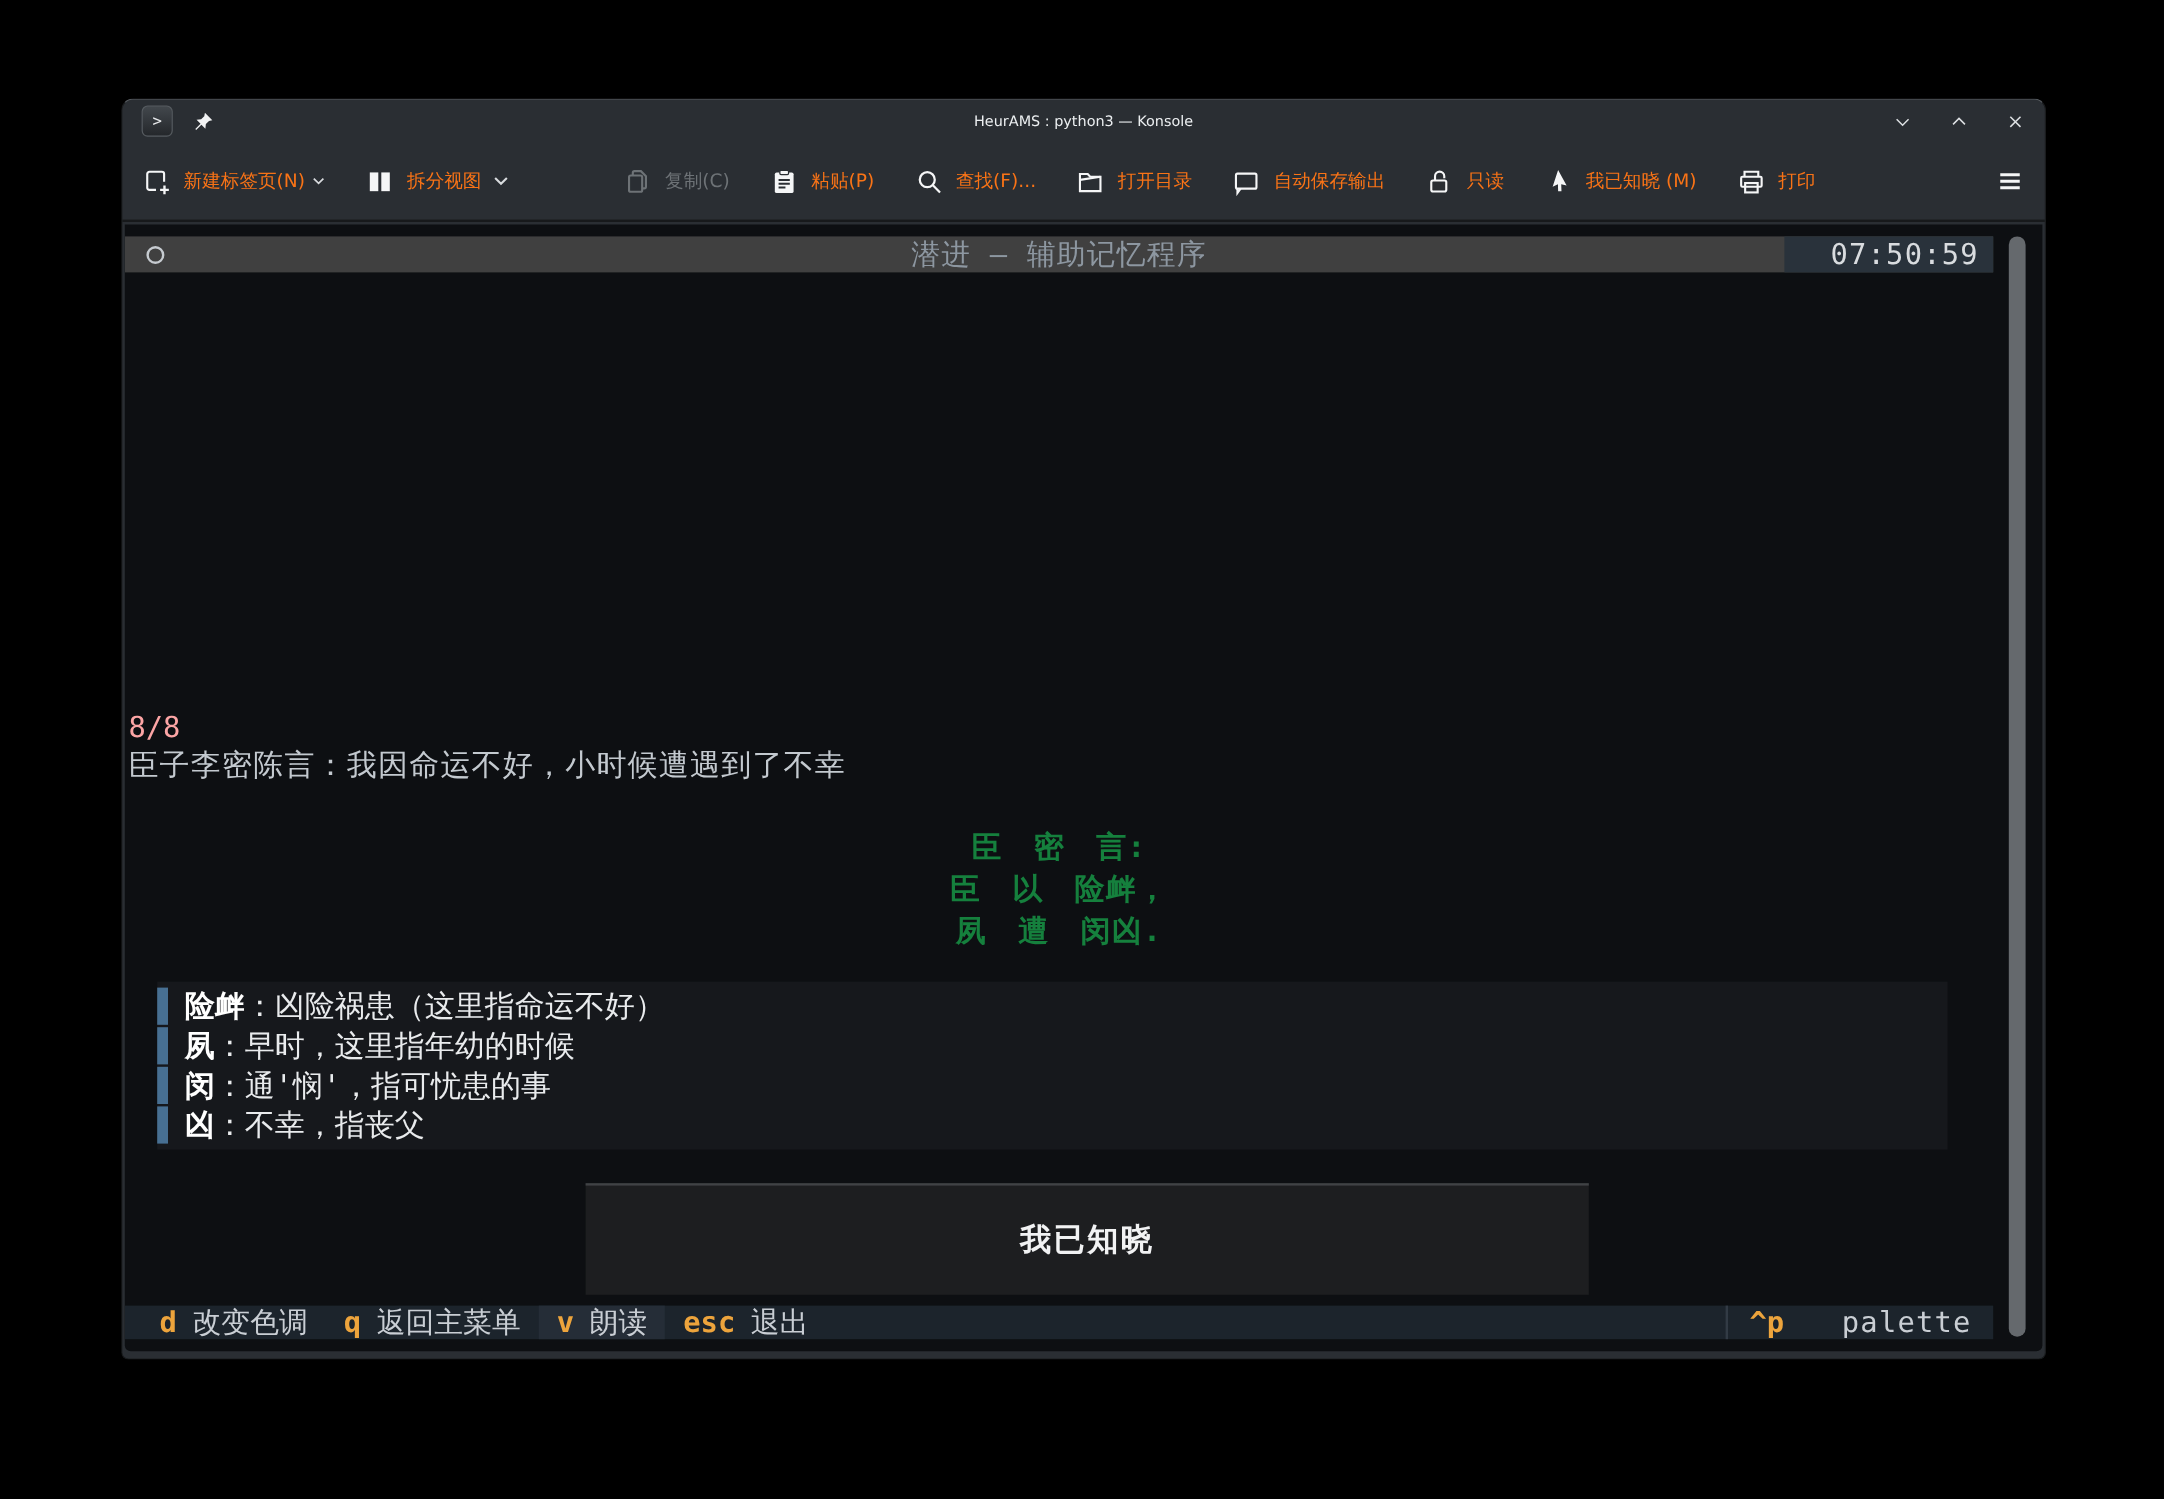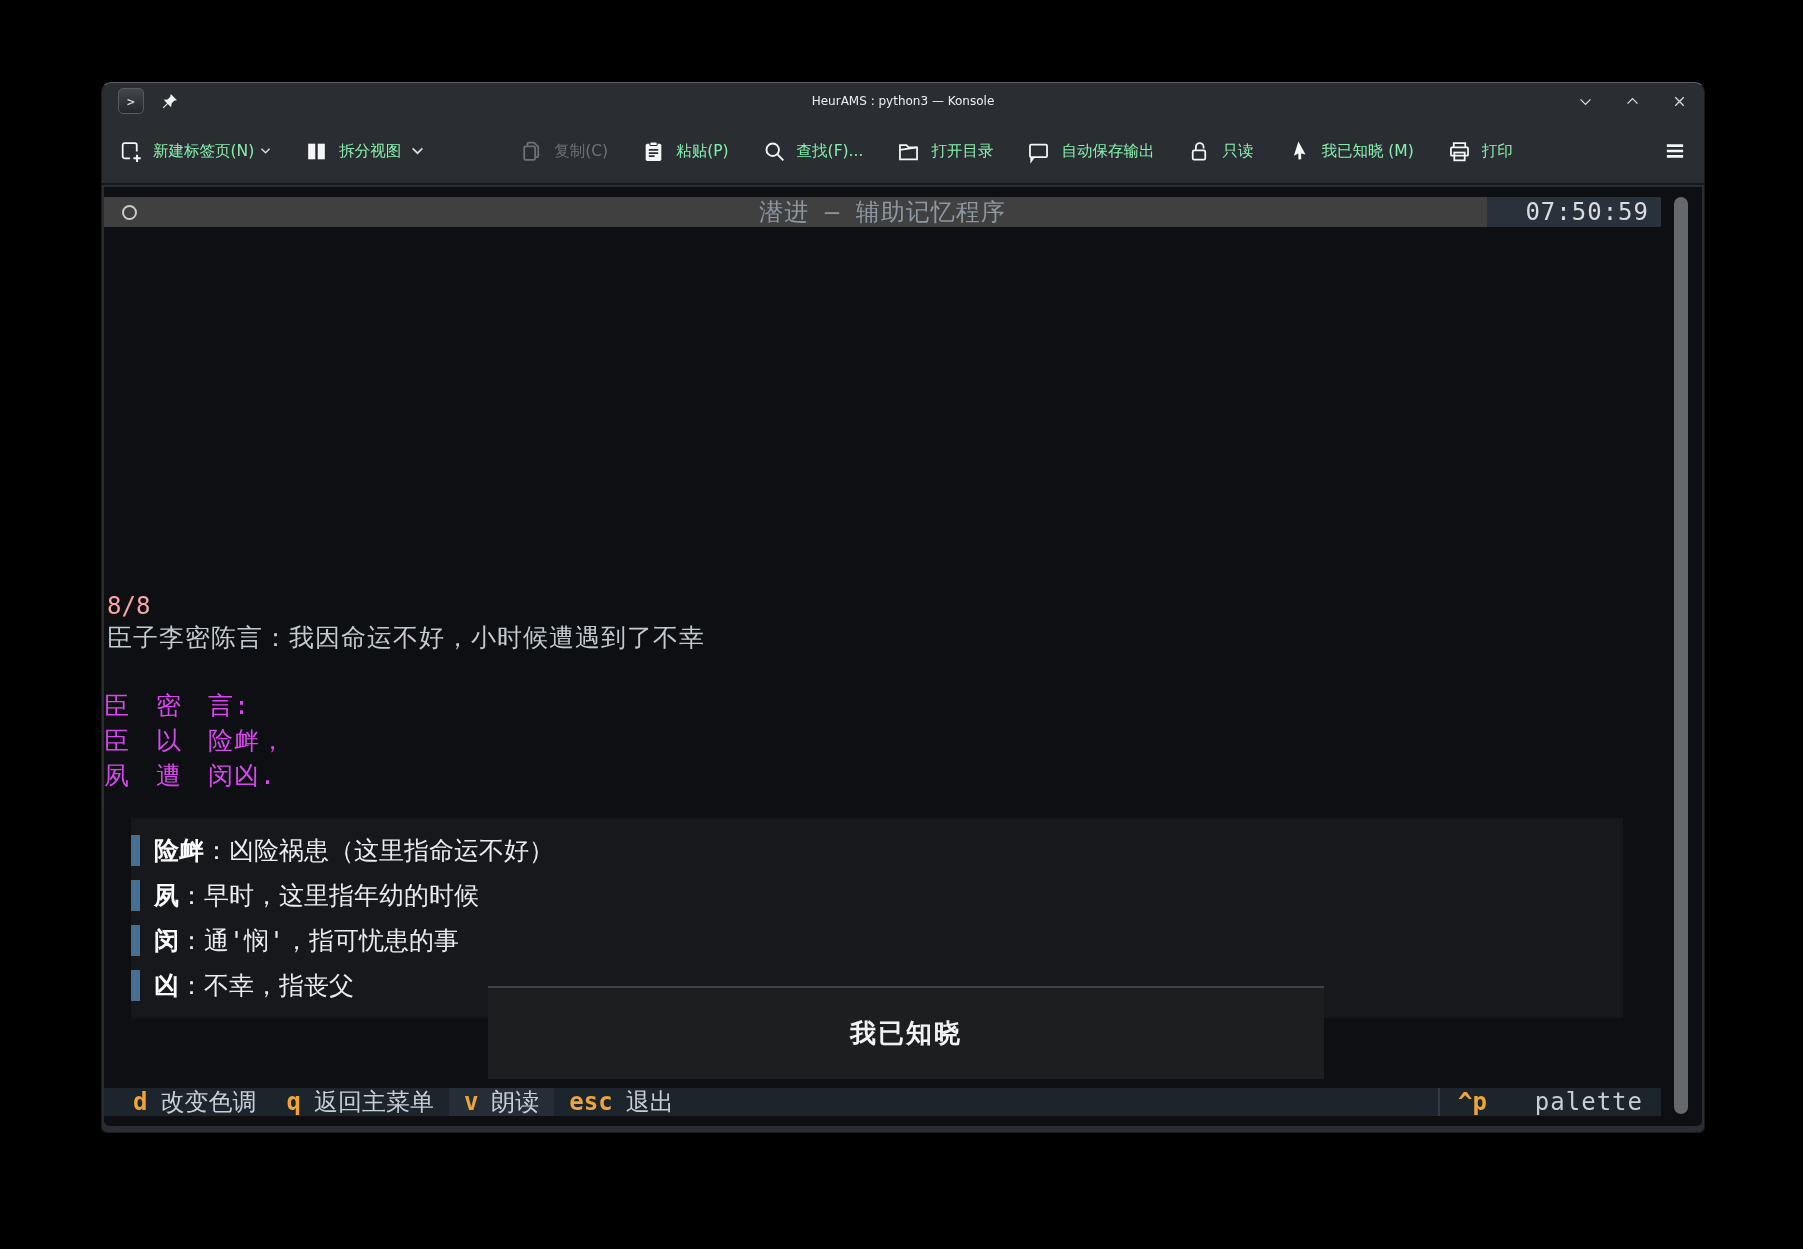--- a/index.html
+++ b/index.html
@@ -19,21 +19,21 @@
                font-family:"DejaVu Sans Mono", monospace; font-size:13px; color:#e8eaec; }
   .pin { margin-left:16px; display:flex; }
   .win-title { position:absolute; left:0; right:0; text-align:center;
                color:#eceff1; font-size:12px; pointer-events:none; }
   .win-controls { margin-left:auto; display:flex; align-items:center; gap:30px; }
   .win-controls svg { display:block; }
 
   .toolbar { position:absolute; left:0; top:36px; width:100%; height:66px;
              display:flex; align-items:center; padding:0 16px; gap:33px;
              border-bottom:2px solid #17191b; }
-  .tb-item { display:flex; align-items:center; gap:10px; color:#86efac;
+  .tb-item { display:flex; align-items:center; gap:10px; color:#f97316;
              font-size:15.5px; white-space:nowrap; }
   .tb-item svg { display:block; }
   .tb-item.disabled { color:#6d7276; }
   .tb-gap { margin-left:62px; }
   .tb-caret-drop { align-self:flex-end; margin-bottom:9px; margin-left:-4px; }
   .hamburger { margin-left:auto; }
 
   
   .terminal { position:absolute; left:2px; right:2px; top:104px; bottom:6px;
               background:#0d0f12; border-radius:0 0 5px 5px; overflow:hidden;
@@ -49,27 +49,27 @@
                display:flex; align-items:center; padding:0 12px 0 38px;
                color:#d9dcdf; font-size:24px; letter-spacing:1px; }
 
   .v-scrollbar { position:absolute; left:1570px; top:10px; width:14px; height:917px;
                  background:#65696d; border-radius:7px; }
 
   .progress { position:absolute; left:3px; top:405px; color:#fca5a5; font-size:24px; }
   .subtitle { position:absolute; left:3px; top:434px; color:#c3c9cf; font-size:25px;
               letter-spacing:1px; white-space:nowrap; }
 
-  .verse { position:absolute; left:0; top:501px; width:1557px; 
-           color:#d946ef; font-size:25px; font-weight:normal; line-height:35px;
+  .verse { position:absolute; left:0; top:501px; width:1557px; text-align:center;
+           color:#15803d; font-size:25px; font-weight:bold; line-height:35px;
            letter-spacing:1px; }
 
   .notebox { position:absolute; left:27px; top:631px; width:1492px;
              background:#16181c; padding:3px 0; }
-  .note-line { border-left:9px solid #476f92; padding-left:14px; margin:14px 0;
+  .note-line { border-left:9px solid #476f92; padding-left:14px; margin:2px 0;
                line-height:31px; font-size:25px; color:#e9ebed; white-space:nowrap; }
   .note-term { font-weight:bold; color:#ffffff; }
 
   .confirm-btn { position:absolute; left:384px; top:799px; width:836px; height:93px;
                  background:#1d1e20; border-top:2px solid #404245;
                  display:flex; align-items:center; justify-content:center;
                  color:#f1f2f3; font-size:26px; font-weight:bold; letter-spacing:2px;
                  cursor:pointer; }
 
   .statusbar { position:absolute; left:0; top:901px; width:1557px; height:28px;

